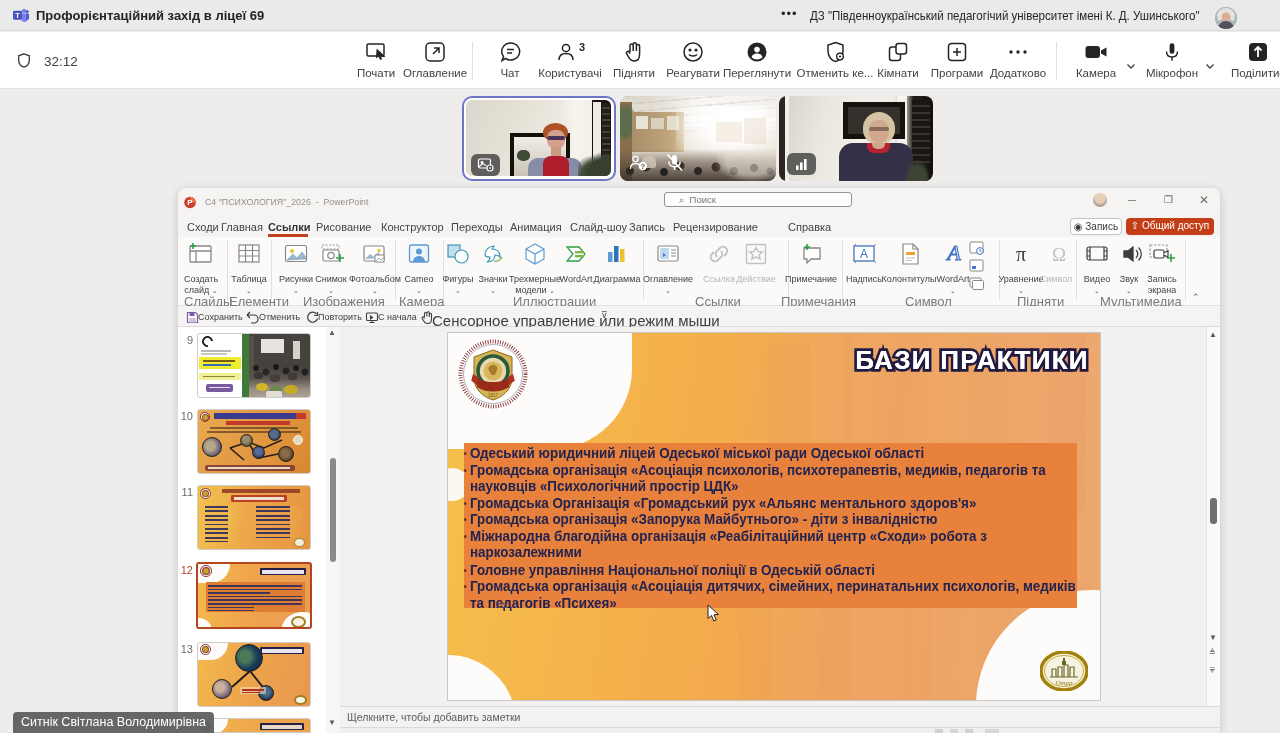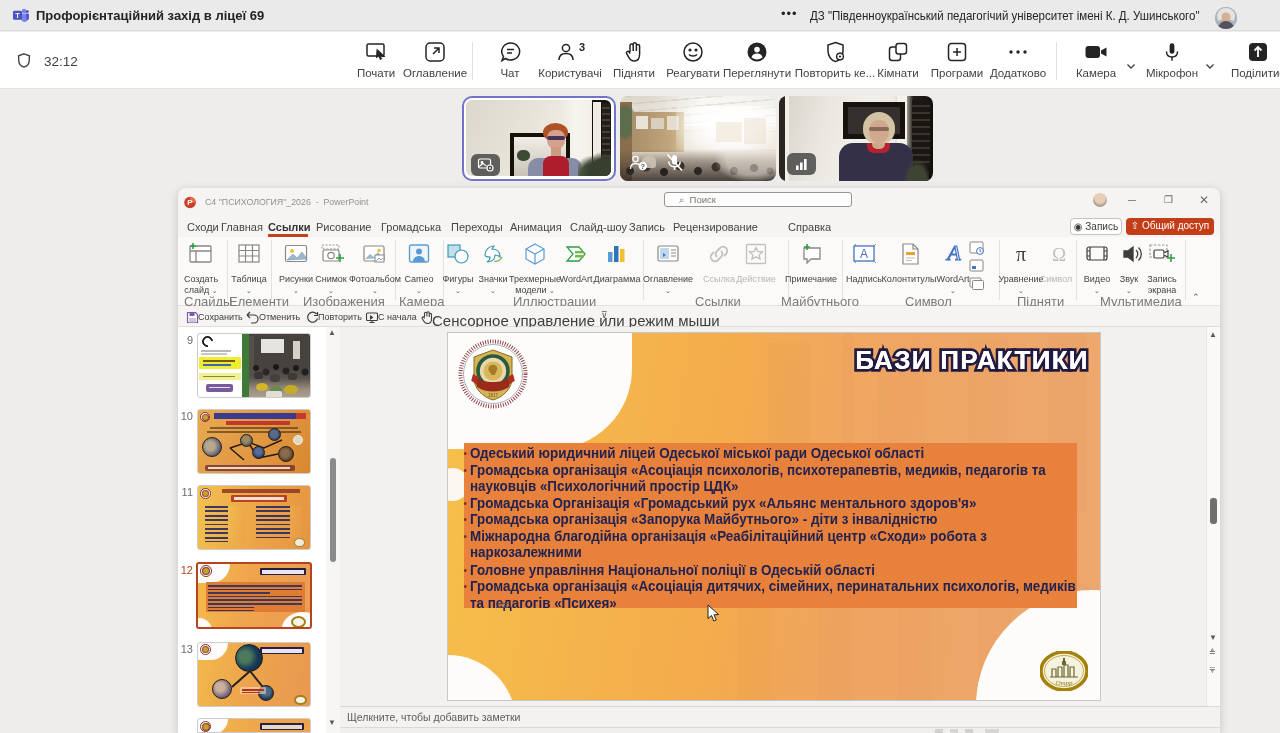--- a/index.html
+++ b/index.html
@@ -108,21 +108,21 @@
       </svg>
 <div class="lbl">Переглянути</div>
 </div>
 <div class="tbtn" style="left:795px;width:80px;">
 <svg width="25" height="24" viewBox="0 0 24 24" fill="none" stroke="#242424" stroke-width="1.5">
         <path d="M12 2.5 L19.5 5 V11 C19.5 16.5 16 20.5 12 21.5 C8 20.5 4.5 16.5 4.5 11 V5 Z"></path>
         <circle cx="16.5" cy="16.5" r="3.4" fill="#fff" stroke="#242424" stroke-width="1.3"></circle>
         <circle cx="16.5" cy="16.5" r="1.1" fill="#242424" stroke="none"></circle>
         <path d="M16.5 12.6v1.2M16.5 19.2v1.2M12.6 16.5h1.2M19.2 16.5h1.2M13.8 13.8l.9.9M18.3 18.3l.9.9M19.2 13.8l-.9.9M14.7 18.3l-.9.9" stroke-width="1.1"></path>
       </svg>
-<div class="lbl">Повторить ке...</div>
+<div class="lbl">Отменить ке...</div>
 </div>
 <div class="tbtn" style="left:868px;width:60px;">
 <svg width="24" height="24" viewBox="0 0 24 24" fill="none" stroke="#242424" stroke-width="1.5">
         <rect x="3.5" y="7" width="11" height="13.5" rx="2.5"></rect>
         <rect x="10" y="3.5" width="10.5" height="10.5" rx="2.5" fill="#fff"></rect>
       </svg>
 <div class="lbl">Кімнати</div>
 </div>
 <div class="tbtn" style="left:926px;width:62px;">
 <svg width="24" height="24" viewBox="0 0 24 24" fill="none" stroke="#242424" stroke-width="1.5">
@@ -272,21 +272,21 @@
 <div class="abs" style="left:1093px;top:193px;width:14px;height:14px;border-radius:50%;background:radial-gradient(circle at 50% 35%,#e6cdb4 0 45%,#b8ab9e 60%,#908578);"></div>
 <div class="abs" style="left:1128px;top:194px;font-size:11px;color:#6e6a66;">─</div>
 <div class="abs" style="left:1164px;top:194px;font-size:10px;color:#6e6a66;">❐</div>
 <div class="abs" style="left:1199px;top:193px;font-size:12px;color:#6e6a66;">✕</div>
 
 <div class="abs tabtxt" style="left:187px;top:221px;">Сходи</div>
 <div class="abs tabtxt" style="left:221px;top:221px;">Главная</div>
 <div class="abs tabtxt" style="left:268px;top:221px;font-weight:bold;color:#333;">Ссылки</div>
 <div class="abs" style="left:268px;top:234px;width:40px;height:2.5px;background:#c2401d;"></div>
 <div class="abs tabtxt" style="left:316px;top:221px;">Рисование</div>
-<div class="abs tabtxt" style="left:381px;top:221px;">Громадська</div>
+<div class="abs tabtxt" style="left:381px;top:221px;">Конструктор</div>
 <div class="abs tabtxt" style="left:451px;top:221px;">Переходы</div>
 <div class="abs tabtxt" style="left:510px;top:221px;">Анимация</div>
 <div class="abs tabtxt" style="left:570px;top:221px;">Слайд-шоу</div>
 <div class="abs tabtxt" style="left:629px;top:221px;">Запись</div>
 <div class="abs tabtxt" style="left:673px;top:221px;">Рецензирование</div>
 <div class="abs tabtxt" style="left:762px;top:237px;margin-top:35px;">Вид</div>
 <div class="abs tabtxt" style="left:788px;top:221px;">Справка</div>
 <div class="abs" style="left:1070px;top:218px;width:52px;height:17px;background:#fff;border:1px solid #c6c2bf;border-radius:4px;font-size:10px;color:#3a3a3a;text-align:center;line-height:15px;">◉ Запись</div>
 <div class="abs" style="left:1126px;top:218px;width:88px;height:17px;background:#c33d17;border-radius:4px;font-size:10px;color:#fff;text-align:center;line-height:16px;">⇧ Общий доступ ⌄</div>
 
@@ -301,21 +301,21 @@
 <div class="rsep" style="left:999px;"></div>
 <div class="rsep" style="left:1076px;"></div>
 <div class="rsep" style="left:1185px;"></div>
 
 <div class="glbl" style="left:184px;top:294px;width:36px;">Слайды</div>
 <div class="glbl" style="left:229px;top:294px;width:40px;">Елементи</div>
 <div class="glbl" style="left:303px;top:294px;width:60px;">Изображения</div>
 <div class="glbl" style="left:399px;top:294px;width:40px;">Камера</div>
 <div class="glbl" style="left:513px;top:294px;width:60px;">Иллюстрации</div>
 <div class="glbl" style="left:695px;top:294px;width:40px;">Ссылки</div>
-<div class="glbl" style="left:781px;top:294px;width:60px;">Майбутнього</div>
+<div class="glbl" style="left:781px;top:294px;width:60px;">Примечания</div>
 <div class="glbl" style="left:905px;top:294px;width:30px;">Символ</div>
 <div class="glbl" style="left:1017px;top:294px;width:40px;">Підняти</div>
 <div class="glbl" style="left:1100px;top:294px;width:60px;">Мультимедиа</div>
 <div class="abs" style="left:1192px;top:292px;font-size:9px;color:#555;">⌃</div>
 
 <div class="abs" style="left:186px;top:241px;"><svg width="28" height="26" viewBox="0 0 28 26" fill="none" stroke="#8a8784" stroke-width="1.3">
         <rect x="4" y="5" width="21" height="16" rx="1" fill="#fff"></rect>
         <path d="M4 10 h21 M10 10 v11"></path>
         <path d="M7 2 v6 M4 5 h6" stroke="#2e9e44" stroke-width="1.6"></path>
       </svg></div>
@@ -678,20 +678,21 @@
 <div class="abs" style="left:1209px;top:330px;font-size:8px;color:#5a5a5a;">▲</div>
 <div class="abs" style="left:1209px;top:633px;font-size:8px;color:#5a5a5a;">▼</div>
 <div class="abs" style="left:1209px;top:648px;font-size:8px;color:#5a5a5a;">≜</div>
 <div class="abs" style="left:1209px;top:664px;font-size:8px;color:#5a5a5a;transform:scaleY(-1);">≜</div>
 
 <div class="abs" style="left:326px;top:327px;width:14px;height:406px;background:#f7f6f5;"></div>
 <div class="abs" style="left:330px;top:458px;width:6px;height:104px;background:#8a8a8a;border-radius:3px;"></div>
 <div class="abs" style="left:328px;top:328px;font-size:8px;color:#5a5a5a;">▲</div>
 <div class="abs" style="left:328px;top:718px;font-size:8px;color:#5a5a5a;">▼</div>
 
+<div class="abs" style="left:13px;top:712px;height:21px;background:rgba(95,95,95,.95);border-radius:4px 4px 0 0;padding:3px 8px 0 8px;font-size:12.5px;color:#fff;">Ситнік Світлана Володимирівна</div>
 
 <div class="abs" style="left:707px;top:604px;">
 <svg width="13" height="19" viewBox="0 0 13 19">
         <path d="M1 1 L1 14.5 L4.5 11.5 L6.8 17 L9.3 16 L7 10.8 L11.5 10.5 Z" fill="#fff" stroke="#222" stroke-width="1"></path>
       </svg>
 </div>
 
 </div>
 
 </body></html>

